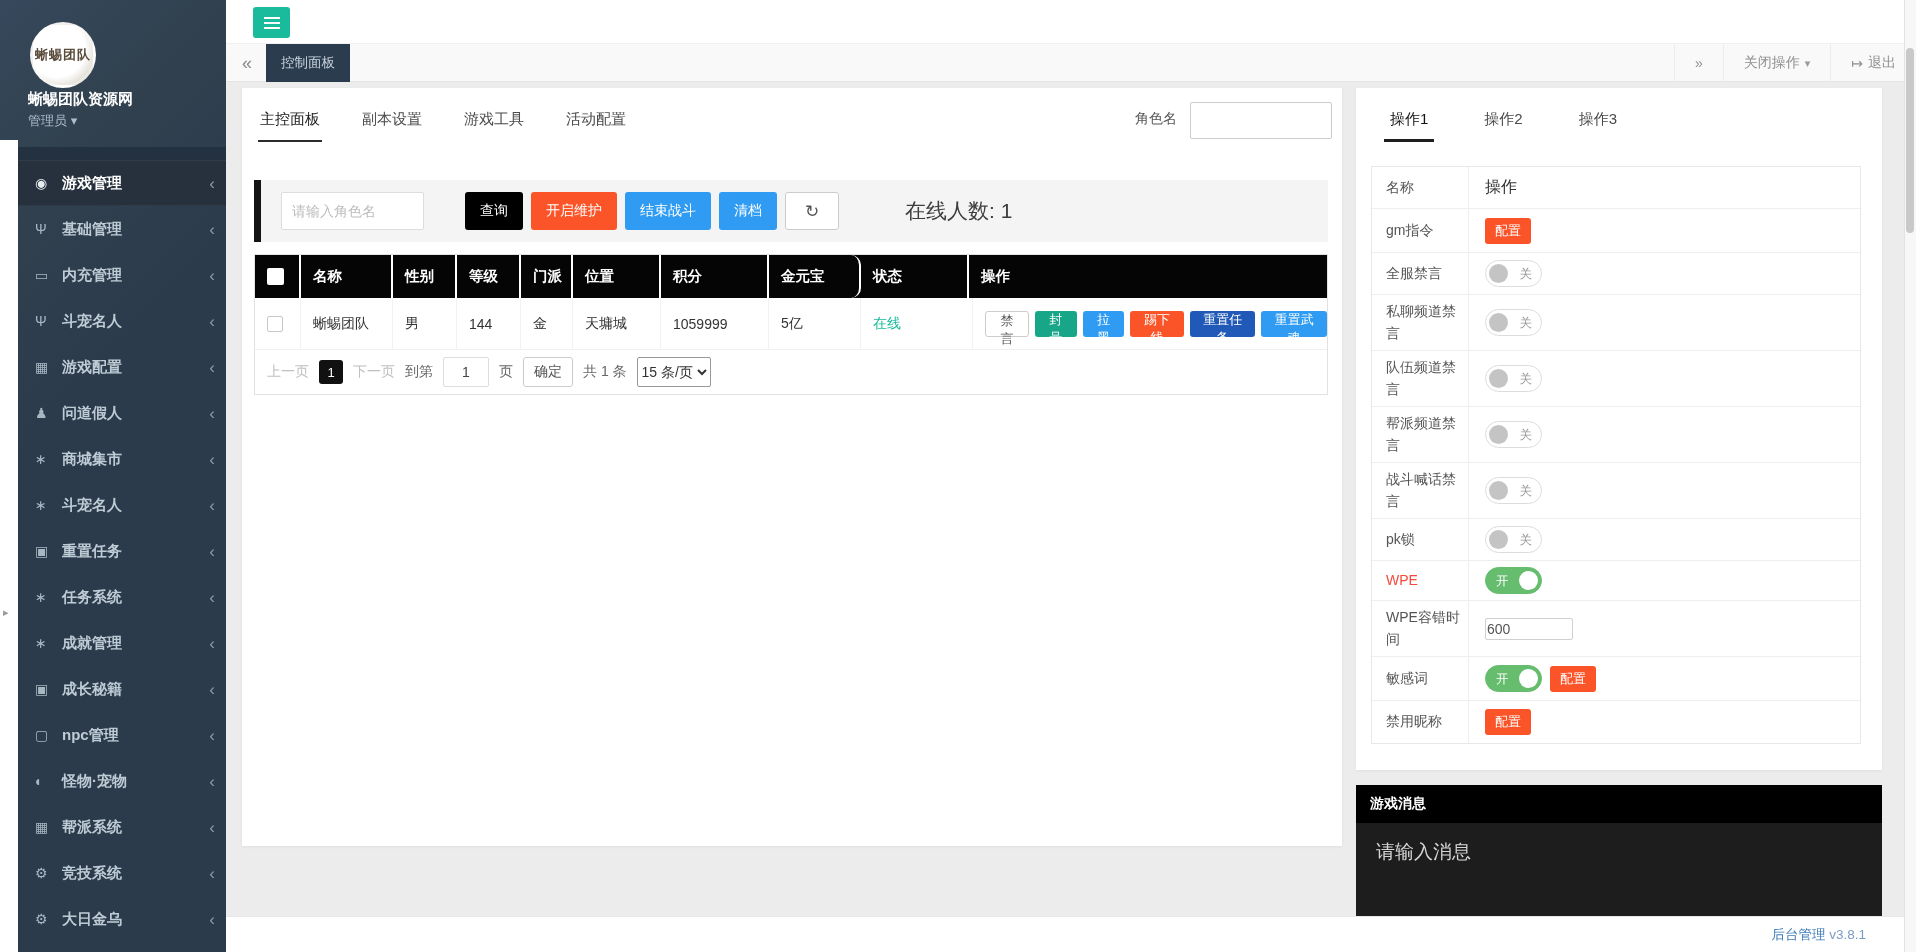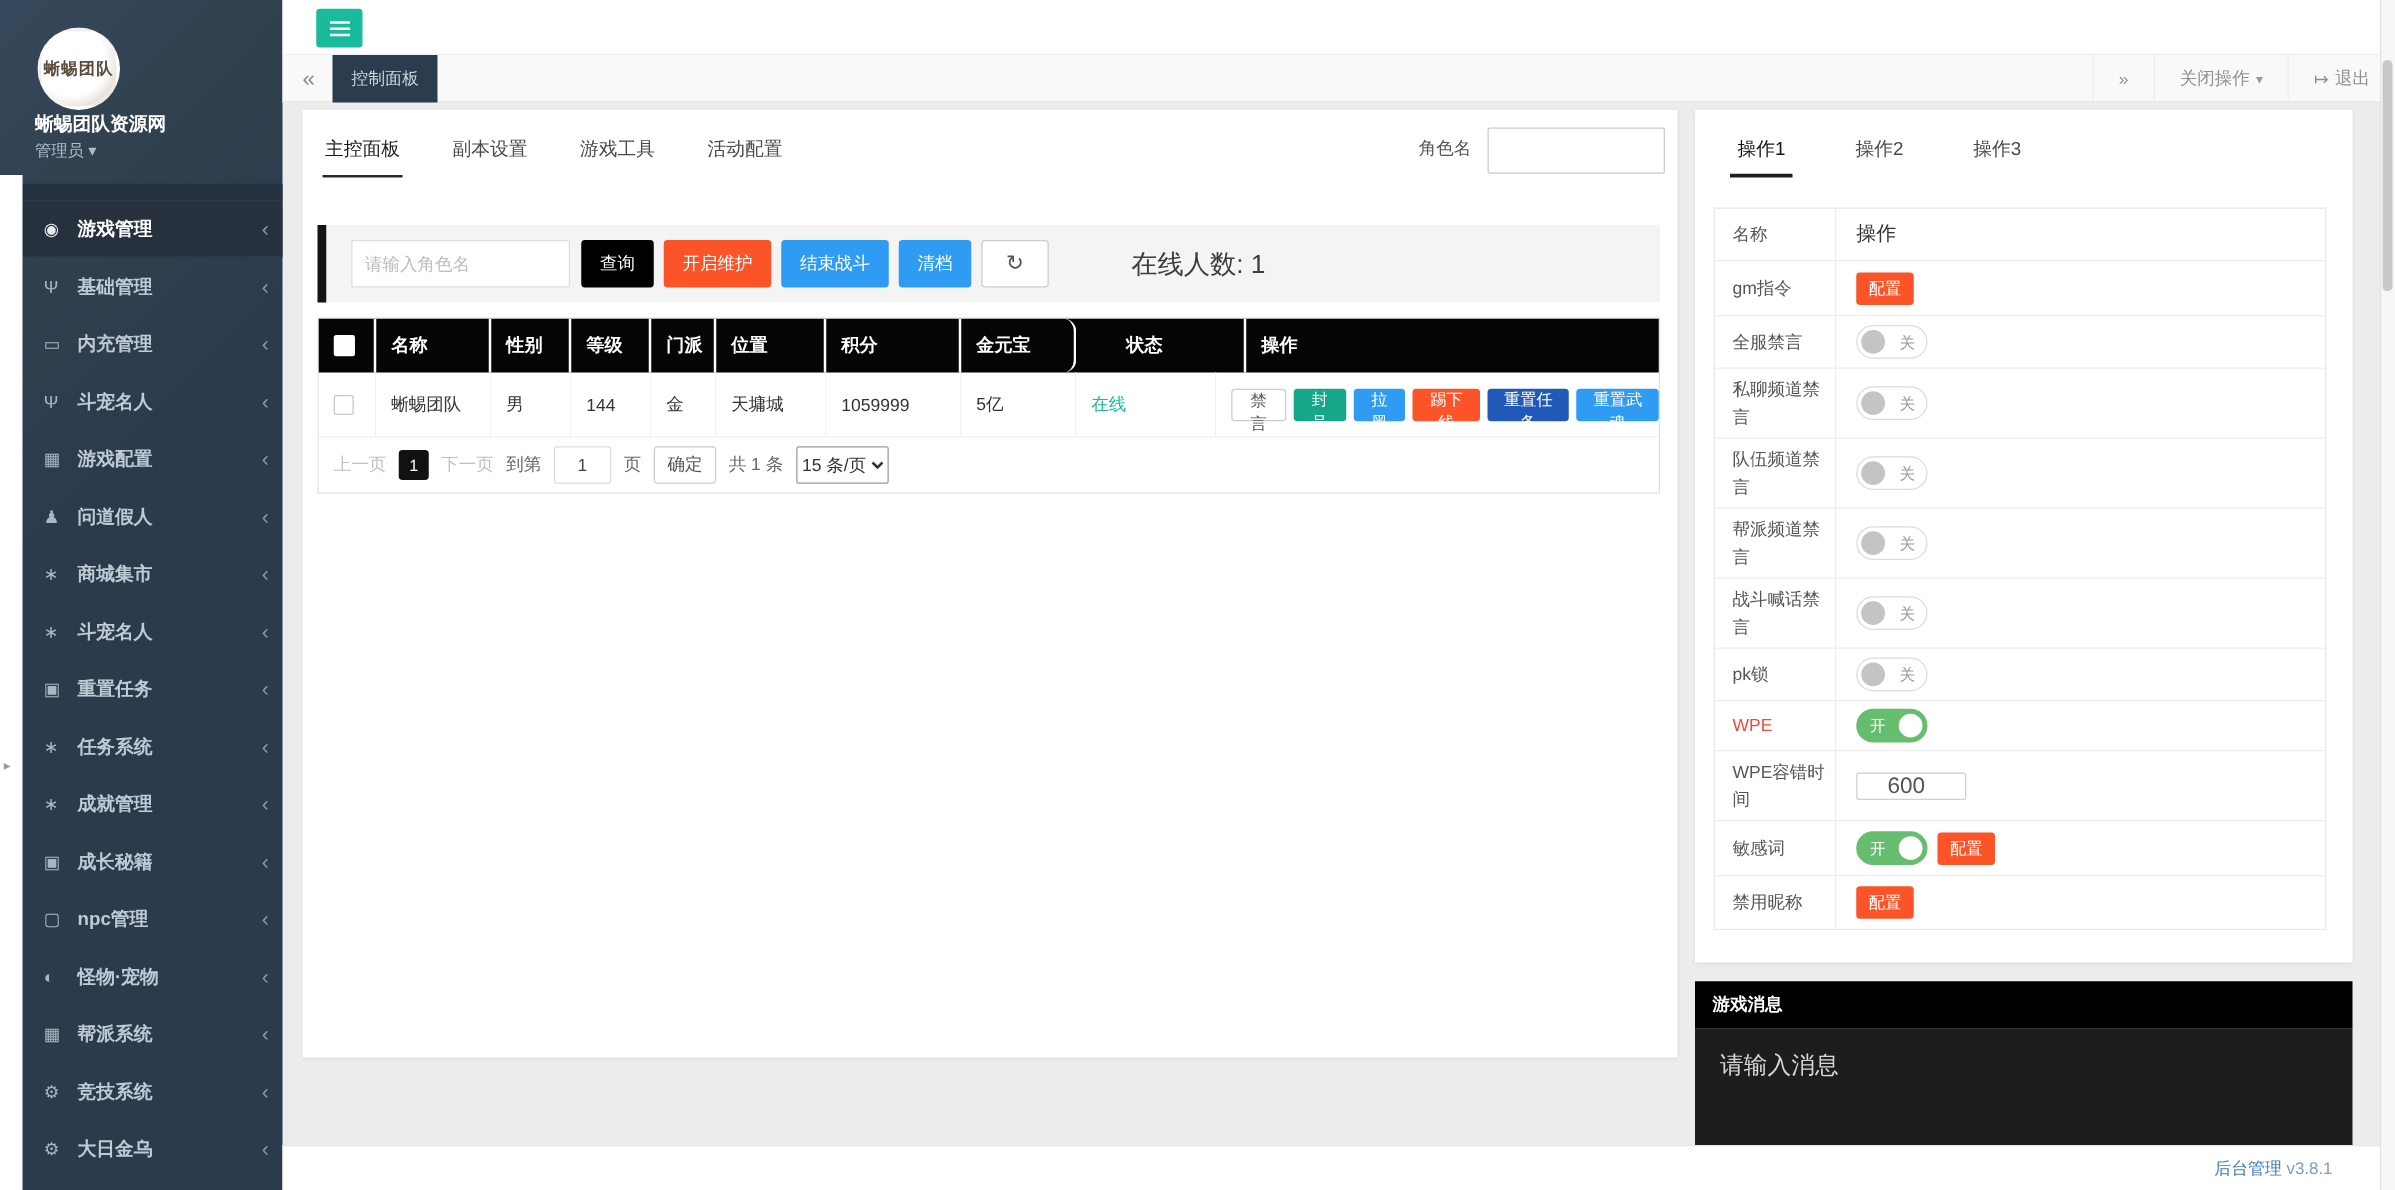--- a/index.html
+++ b/index.html
@@ -38,21 +38,21 @@
   
   .main-panel{position:absolute;left:242px;top:88px;width:1100px;height:758px;background:#fff;box-shadow:0 1px 3px rgba(0,0,0,.06)}
   .m-tabs{position:absolute;left:16px;top:12px;height:42px;display:flex}
   .mtab{margin-right:38px;font-size:15px;color:#4a4a4a;padding:10px 2px;cursor:pointer}
   .mtab.active{color:#1a1a1a;border-bottom:2px solid #2b2b2b}
   .role-label{position:absolute;left:893px;top:22px;font-size:14px;color:#555}
   .role-input{position:absolute;left:948px;top:14px;width:142px;height:37px;border:1px solid #ccc;border-radius:2px;background:#fff;padding:0 8px;font-size:14px}
 
   .toolbar{position:absolute;left:12px;top:92px;width:1074px;height:62px;background:#f4f4f4}
   .toolbar::before{content:"";position:absolute;left:0;top:0;width:7px;height:62px;background:#141414}
-  .search-input{position:absolute;left:27px;top:12px;width:175px;height:38px;border:1px solid #ddd;border-radius:2px;padding:0 10px;font-size:14px;color:#444;background:#fff}
+  .search-input{position:absolute;left:27px;top:12px;width:143px;height:38px;border:1px solid #ddd;border-radius:2px;padding:0 10px;font-size:14px;color:#444;background:#fff}
   .search-input::placeholder{color:#bdbdbd}
   .tbtns{position:absolute;left:211px;top:12px;display:flex;gap:8px}
   .btn{height:38px;border:none;border-radius:3px;color:#fff;font-size:14px;padding:0 15px;cursor:pointer;font-family:inherit}
   .btn-green{background:#000000}
   .btn-red{background:#fa5428}
   .btn-blue{background:#2f9bf2}
   .btn-refresh{width:54px;background:#fff;border:1px solid #ccc;color:#555;font-size:17px}
   .online{position:absolute;left:651px;top:0;height:62px;display:flex;align-items:center;font-size:21px;color:#3d3d3d}
 
   .g-table{position:absolute;left:12px;top:166px;width:1074px;border:1px solid #e2e2e2;background:#fff}
@@ -92,21 +92,21 @@
   .o-lbl.red{color:#f4483b}
   .o-val{flex:1;display:flex;align-items:center;gap:8px;padding-left:16px}
   .cfg{height:26px;padding:0 10px;background:#fa5428;border:none;border-radius:3px;color:#fff;font-size:13px;cursor:pointer;font-family:inherit}
   .tog{position:relative;width:57px;height:27px;border-radius:14px;cursor:pointer;font-size:12.5px}
   .tog.off{background:#fff;border:1px solid #dcdcdc}
   .tog.off .knob{position:absolute;left:3px;top:3px;width:19px;height:19px;border-radius:50%;background:#c4c4c4}
   .tog.off .ttxt{position:absolute;right:9px;top:5px;color:#9a9a9a}
   .tog.on{background:#65bd6d;border:1px solid #65bd6d}
   .tog.on .knob{position:absolute;right:3px;top:3px;width:19px;height:19px;border-radius:50%;background:#fff}
   .tog.on .ttxt{position:absolute;left:10px;top:5px;color:#fff}
-  .o-input{width:88px;height:22px;border:1px solid #d0d0d0;border-radius:2px;padding:0 24px;font-size:18px;color:#555}
+  .o-input{width:88px;height:22px;border:1px solid #d0d0d0;border-radius:2px;padding:0 1px;font-size:14px;color:#555}
 
   
   .msg-panel{position:absolute;left:1356px;top:785px;width:526px;height:131px}
   .msg-head{height:38px;background:#000;color:#fff;font-size:14px;font-weight:bold;display:flex;align-items:center;padding-left:14px}
   .msg-body{height:93px;background:#1d1d1d;padding:16px 20px;color:#d6d6d6;font-size:19px;cursor:text}
   .footer{position:absolute;left:226px;top:916px;width:1690px;height:36px;background:#fff;border-top:1px solid #e7e7e7}
   .f-ver{position:absolute;right:50px;top:9px;font-size:13.5px;color:#3e7cb8;cursor:pointer}
   .f-ver .vnum{color:#7a9cc4}
 
   
@@ -271,21 +271,21 @@
           <div class="th" style="width: 46px;">
             <div class="cb"></div>
           </div>
           <div class="th" style="width: 92px;">名称</div>
           <div class="th" style="width: 64px;">性别</div>
           <div class="th" style="width: 64px;">等级</div>
           <div class="th" style="width: 52px;">门派</div>
           <div class="th" style="width: 88px;">位置</div>
           <div class="th" style="width: 108px;">积分</div>
           <div class="th" style="width: 92px; border-radius: 10px;">金元宝</div>
-          <div class="th" style="width: 108px; margin-left: 28px;">状态</div>
+          <div class="th" style="width: 108px;">状态</div>
           <div class="th" style="flex: 1 1 0%;">操作</div>
         </div>
       <div class="t-row" id="t-row">
           <div class="td" style="width: 46px;">
             <div class="cb2"></div>
           </div>
           <div class="td" style="width: 92px;">蜥蜴团队</div>
           <div class="td" style="width: 64px;">男</div>
           <div class="td" style="width: 64px;">144</div>
           <div class="td" style="width: 52px;">金</div>

